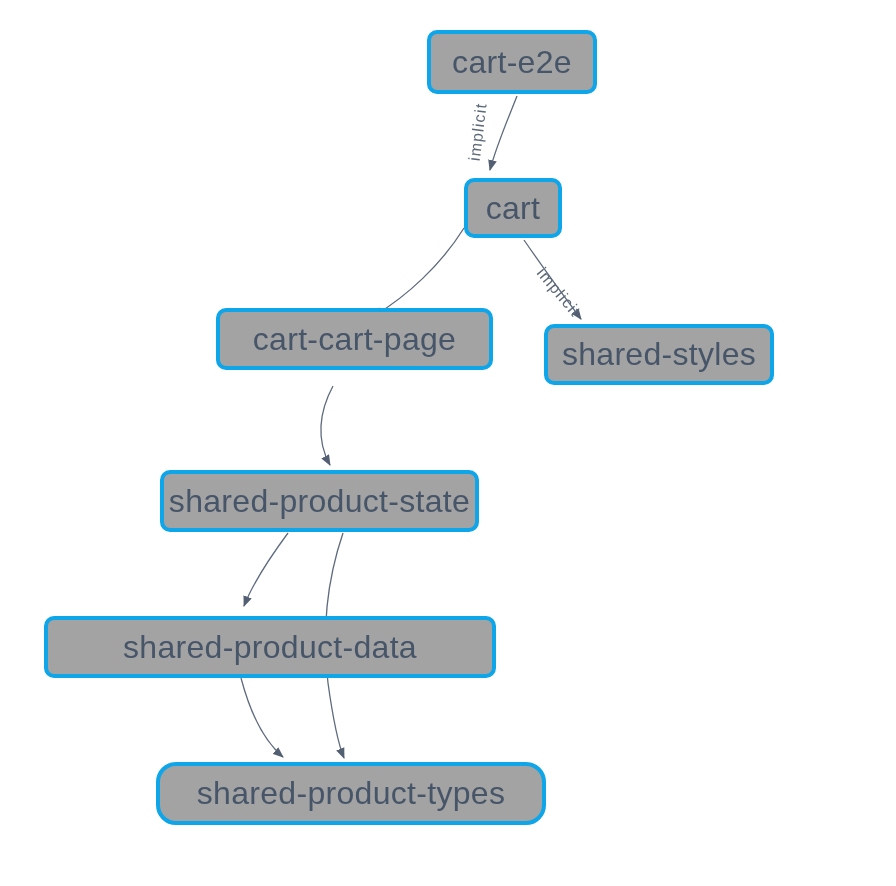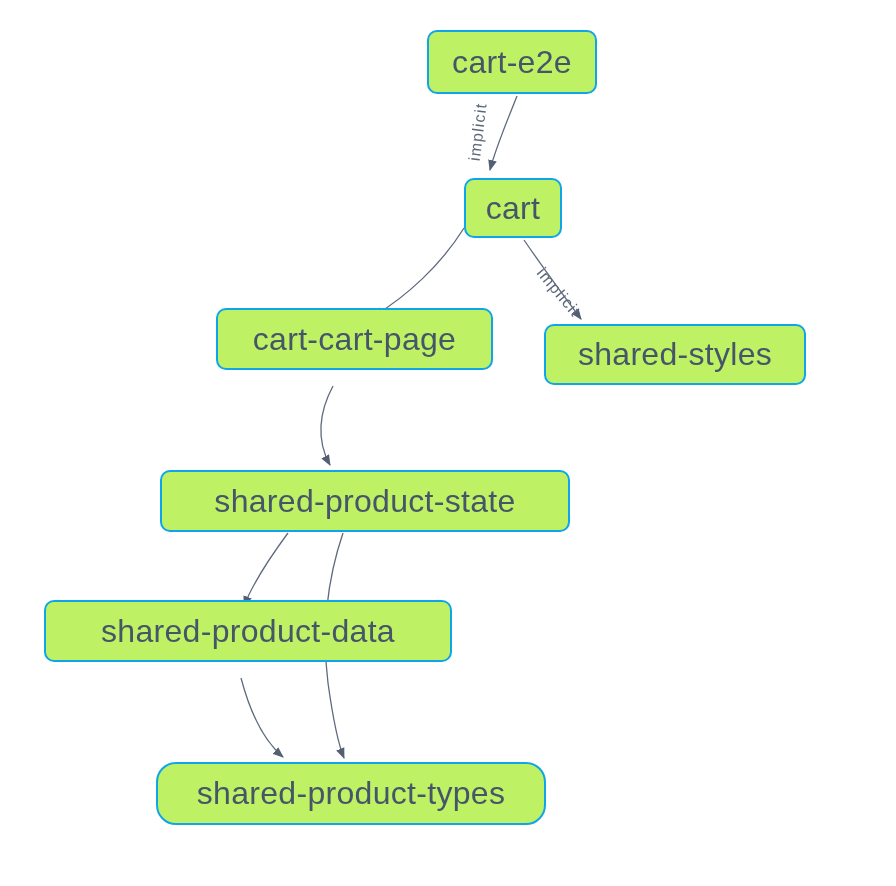--- a/index.html
+++ b/index.html
@@ -15,22 +15,22 @@
   .edge-label{
     font-family:"Liberation Sans", sans-serif;
     font-size:16px;
     letter-spacing:1.2px;
     fill:#5d6878;
     text-anchor:middle;
     dominant-baseline:middle;
   }
   .node{
     position:absolute;z-index:2;
-    background:#bef264;
-    border:2px solid #0ea5e9;
+    background:#a3a3a3;
+    border:4px solid #0ea5e9;
     border-radius:10px;
     box-sizing:border-box;
     display:flex;align-items:center;justify-content:center;
     font-size:32px;
     letter-spacing:0.3px;
     color:#475569;
     cursor:pointer;
     white-space:nowrap;
   }
 </style>
@@ -63,29 +63,29 @@
   </div>
 
   <div class="node" style="left:464px;top:178px;width:98px;height:60px;">
     <span>cart</span>
   </div>
 
   <div class="node" style="left:216px;top:308px;width:277px;height:62px;">
     <span>cart-cart-page</span>
   </div>
 
-  <div class="node" style="left:544px;top:324px;width:262px;height:61px;">
+  <div class="node" style="left:544px;top:324px;width:230px;height:61px;">
     <span>shared-styles</span>
   </div>
 
-  <div class="node" style="left:160px;top:470px;width:410px;height:62px;text-align:right;">
+  <div class="node" style="left:160px;top:470px;width:319px;height:62px;text-align:right;">
     <span>shared-product-state</span>
   </div>
 
-  <div class="node" style="left:44px;top:600px;width:408px;height:62px;justify-content:center;">
+  <div class="node" style="left:44px;top:616px;width:452px;height:62px;justify-content:center;">
     <span>shared-product-data</span>
   </div>
 
   <div class="node" style="left:156px;top:762px;width:390px;height:63px;border-radius:20px;">
     <span>shared-product-types</span>
   </div>
 
 </div>
 
 </body></html>

